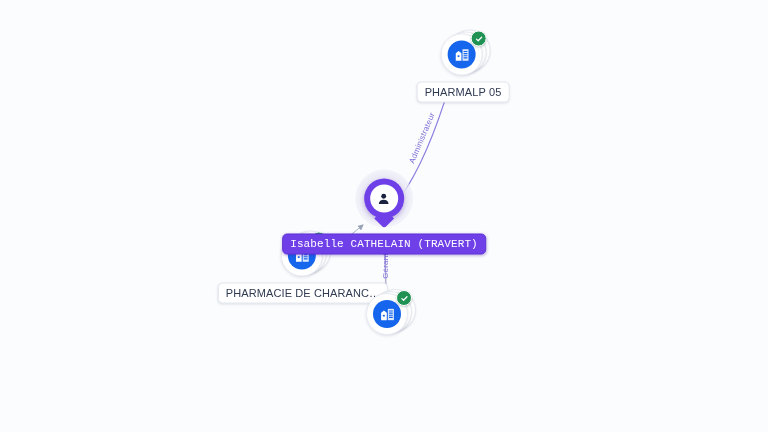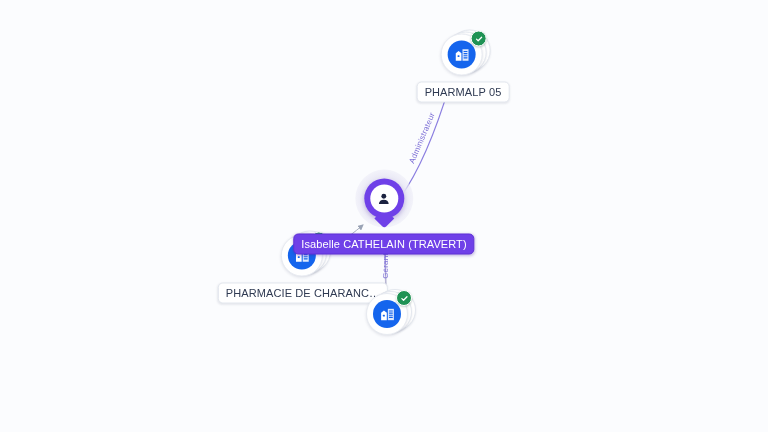--- a/index.html
+++ b/index.html
@@ -225,21 +225,21 @@
       </div>
       <div class="verified-badge">
         <svg width="9" height="9" viewBox="0 0 12 12" fill="none">
           <path d="M2.5 6.2 L4.7 8.3 L9.3 3.6" stroke="#ffffff" stroke-width="1.7" stroke-linecap="round" stroke-linejoin="round" fill="none"></path>
         </svg>
       </div>
     </div>
     <div class="node-label">PHARMALP 05</div>
   </div>
 
-  <div class="node" style="left:384px; top:212px; z-index:5;">
+  <div class="node" style="left:384px; top:212px; z-index:5;font-family:Liberation Mono, monospace;">
     <div class="person-node-visual">
       <div class="person-halo"></div>
       <div class="person-pin">
         <div class="person-core">
           <svg width="15" height="15" viewBox="0 0 24 24" fill="none">
             <circle cx="12" cy="7.6" r="3.9" fill="#1b2240"></circle>
             <path d="M4.2 20c0-4.3 3.5-6.7 7.8-6.7s7.8 2.4 7.8 6.7H4.2z" fill="#1b2240"></path>
           </svg>
         </div>
       </div>

